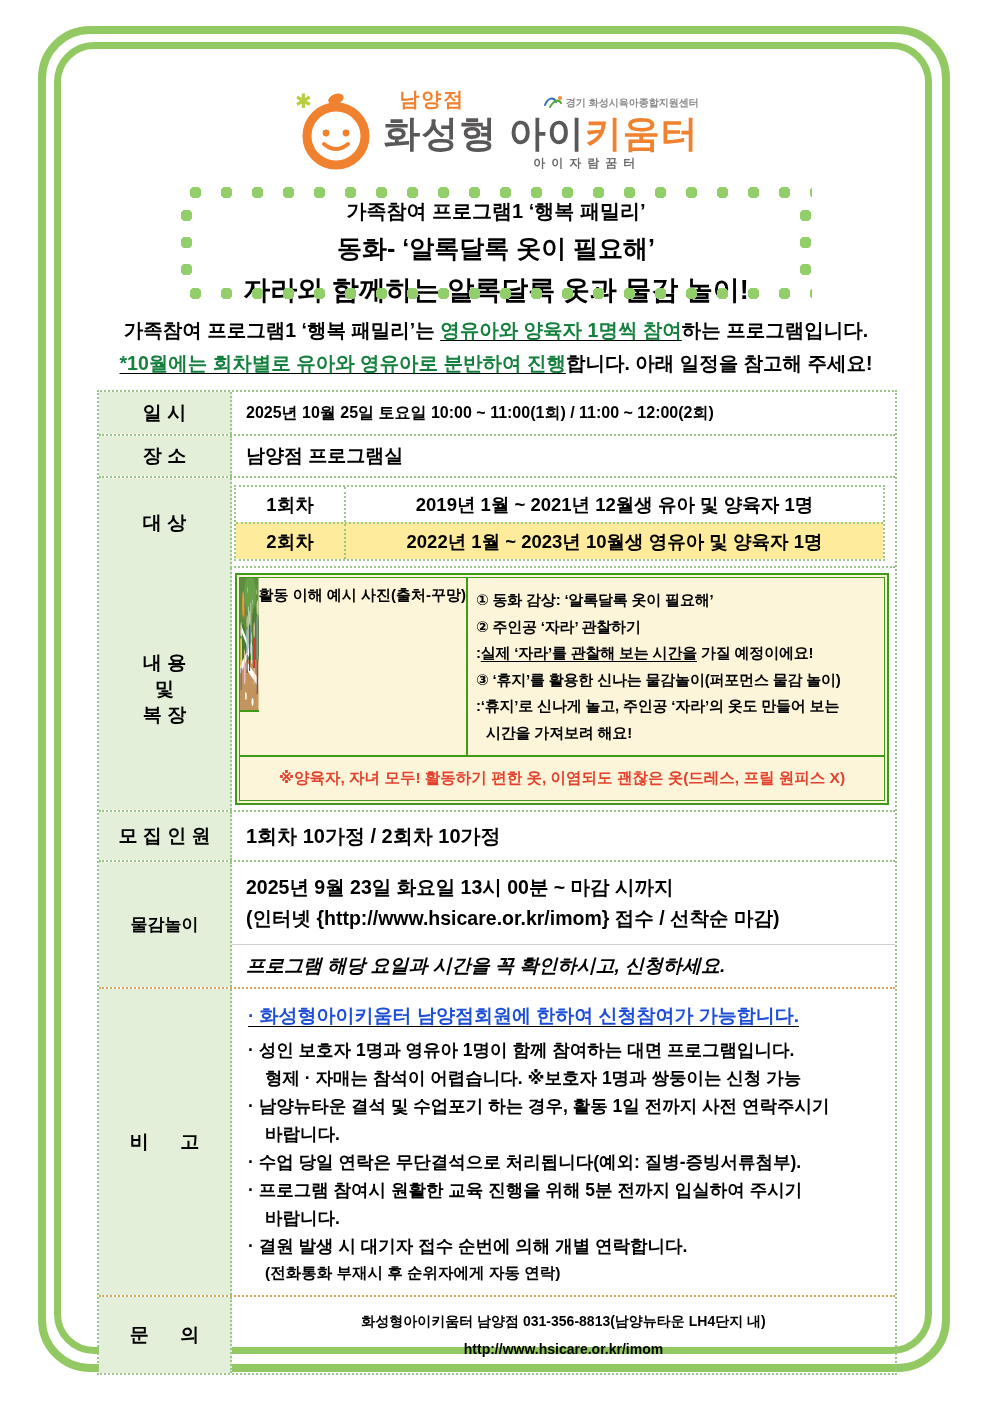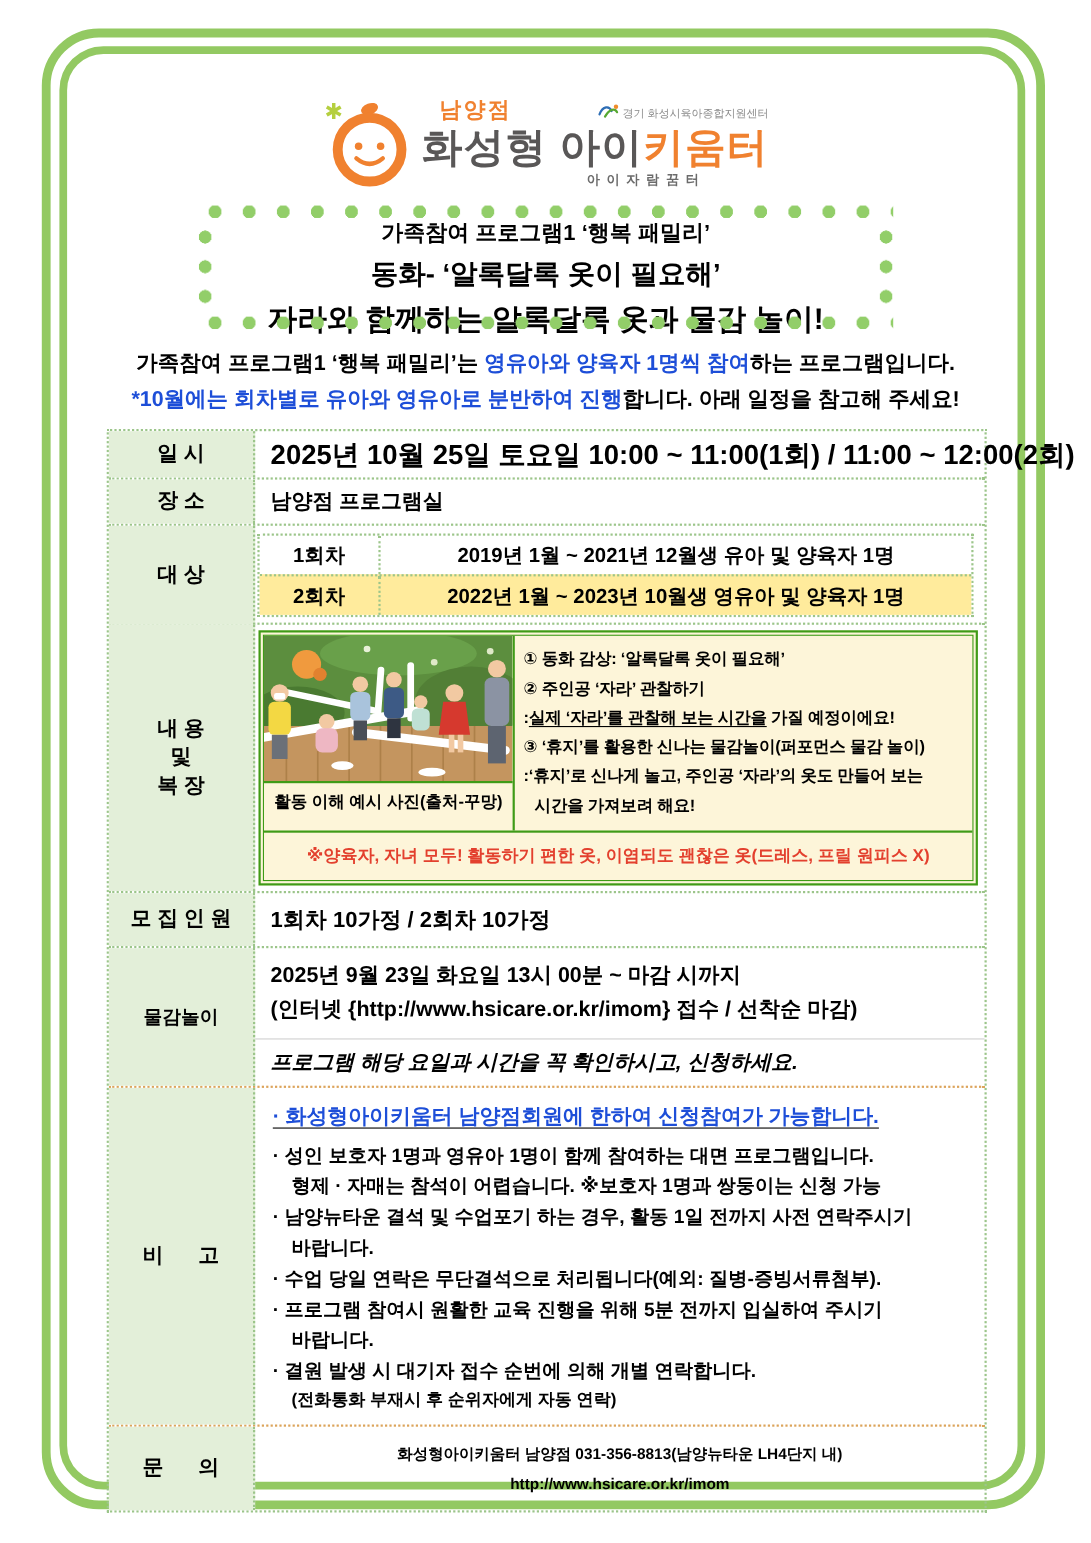--- a/index.html
+++ b/index.html
@@ -7,65 +7,65 @@
   .page{position:relative;width:992px;height:1403px;font-family:"Liberation Sans","DejaVu Sans",sans-serif;color:#000;}
   
   .border-outer{position:absolute;left:38px;top:26px;width:896px;height:1330px;border:8px solid #93c962;border-radius:52px;}
   .border-inner{position:absolute;left:54px;top:42px;width:864px;height:1298px;border:7px solid #93c962;border-radius:40px;}
 
   
   .logo{position:absolute;top:86px;left:0;width:100%;display:flex;justify-content:center;align-items:flex-start;gap:8px;}
   .logo-text{position:relative;}
   .logo-top{display:flex;justify-content:space-between;align-items:flex-end;}
   .branch{color:#f0812f;font-weight:800;font-size:20px;margin-left:16px;letter-spacing:2px;}
-  .partner{display:flex;align-items:center;gap:3px;font-size:10px;color:#8a8a8a;font-weight:400;margin-bottom:2px;}
+  .partner{display:flex;align-items:center;gap:3px;font-size:10px;color:#8a8a8a;font-weight:700;margin-bottom:2px;}
   .logo-title{font-size:37px;font-weight:800;letter-spacing:1px;line-height:42px;}
   .t-dark{color:#595757;}
   .t-orange{color:#f0812f;margin-top:36px;}
   .logo-sub{font-size:12px;color:#6b6b6b;letter-spacing:6px;padding-left:150px;font-weight:700;}
 
   
   .banner{position:absolute;left:180px;top:186px;width:632px;height:114px;}
   .dot-h{position:absolute;height:13px;left:0;right:0;background-image:radial-gradient(circle 6px at 50% 50%, #92ce69 97%, transparent 100%);background-size:31px 13px;background-repeat:repeat-x;}
   .dot-h.top{top:0;} .dot-h.bot{bottom:0;}
   .dot-v{position:absolute;width:13px;top:16px;bottom:16px;background-image:radial-gradient(circle 6px at 50% 50%, #92ce69 97%, transparent 100%);background-size:13px 27px;background-repeat:repeat-y;}
   .dot-v.left{left:0;} .dot-v.right{right:0;}
   .banner-content{text-align:center;padding-top:12px;font-weight:800;}
   .banner-l1{font-size:20px;}
   .banner-l2{font-size:25px;margin-top:7px;}
   .banner-l3{font-size:27px;margin-top:7px;}
 
   
   .intro{position:absolute;top:314px;left:0;width:100%;text-align:center;font-weight:800;font-size:19.5px;line-height:33px;}
-  .red-u{color:#1d4ed8;text-decoration-color:#000;text-underline-offset:3px;}
+  .red-u{color:#15803d;text-decoration:underline;text-decoration-color:#000;text-underline-offset:3px;}
 
   
   .mtable{position:absolute;left:97px;top:390px;width:796px;border:2px dotted #9cc58a;}
   .trow{display:grid;grid-template-columns:133px 1fr;}
   .trow + .trow{border-top:2px dotted #9cc58a;}
   .trow.orange-top{border-top:2px dotted #dca45b;}
   .lbl{background:#e3efd9;border-right:2px dotted #9cc58a;display:flex;flex-direction:column;align-items:center;justify-content:center;font-weight:800;font-size:19px;line-height:26px;}
   .lbl span{white-space:pre;}
   .lbl.small{font-size:17px;}
   .cell{display:flex;align-items:center;font-weight:800;font-size:19px;}
   .pad{padding-left:14px;}
-  .r-datetime{height:42px;} .r-datetime .cell{font-size:25px;white-space:nowrap;}
+  .r-datetime{height:42px;} .r-datetime .cell{font-size:16px;white-space:nowrap;}
   .r-place{height:40px;}
   .r-target{height:88px;}
   .ttable{margin:7px 10px 7px 2px;border:2px dotted #9cc58a;flex:1;}
   .ttr{display:grid;grid-template-columns:110px 1fr;height:35px;}
   .ttr + .ttr{border-top:2px dotted #9cc58a;background:#ffeb9c;}
   .ttr .sess{border-right:2px dotted #9cc58a;display:flex;align-items:center;justify-content:center;font-weight:800;font-size:18.5px;}
   .ttr .desc{display:flex;align-items:center;justify-content:center;font-weight:800;font-size:18.5px;white-space:nowrap;}
 
   .r-content .ccell{padding:5px 6px 5px 3px;}
   .cbox{border:2px solid #3f9b17;background:#fdf5d9;padding:2px;}
   .cbox-in{border:1.5px solid #3f9b17;display:flex;flex-direction:column;}
   .cbox-main{display:flex;}
-  .cbox-left{width:226px;border-right:2px solid #3f9b17;display:flex;flex-direction:column;}
+  .cbox-left{width:226px;border-right:2px solid #3f9b17;display:flex;flex-direction:row;}
   .photo{height:132px;border-bottom:2px solid #3f9b17;overflow:hidden;}
   .photo svg{display:block;width:100%;height:100%;}
   .caption{height:34px;display:flex;align-items:center;justify-content:center;font-weight:800;font-size:15px;white-space:nowrap;}
   .cbox-right{flex:1;padding:9px 8px;font-weight:800;font-size:15px;line-height:26.5px;white-space:nowrap;letter-spacing:-0.2px;}
   .u-black{text-decoration:underline;text-underline-offset:3px;}
   .cbox-note{border-top:2px solid #3f9b17;text-align:center;padding:11px 2px;color:#e3402e;font-weight:800;font-size:15.5px;white-space:nowrap;}
 
   .r-recruit{height:48px;} .r-recruit .cell{font-size:20px;}
   .apply-wrap{display:flex;flex-direction:column;width:100%;}
   .apply-main{padding:10px 0 10px 14px;font-weight:800;font-size:19.5px;line-height:31px;}

